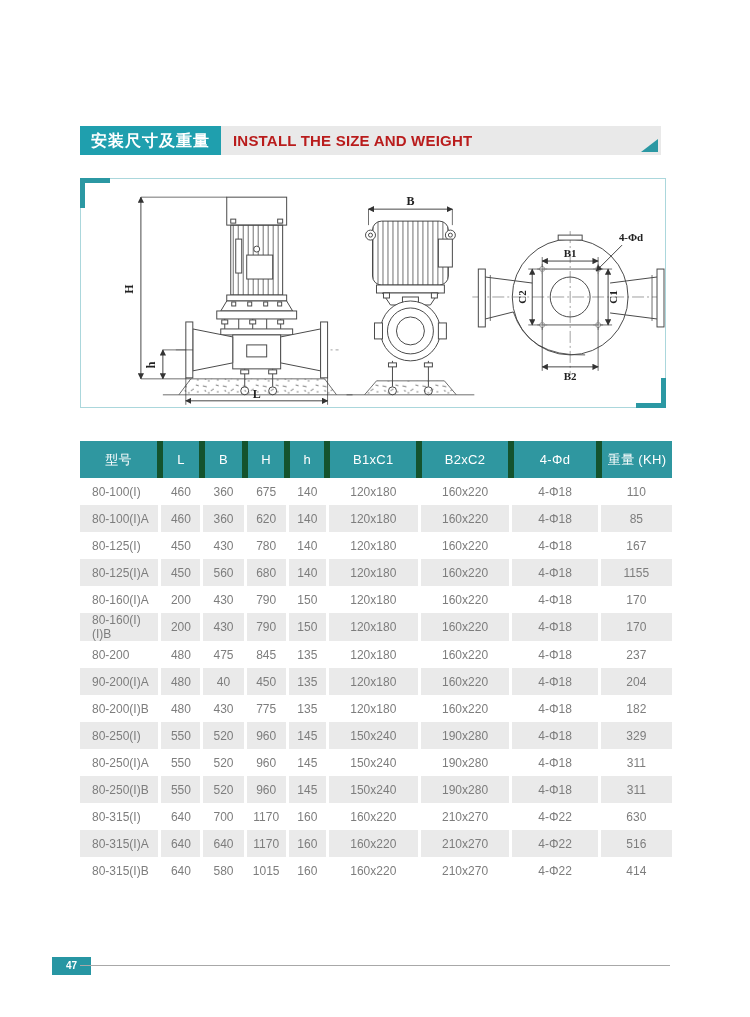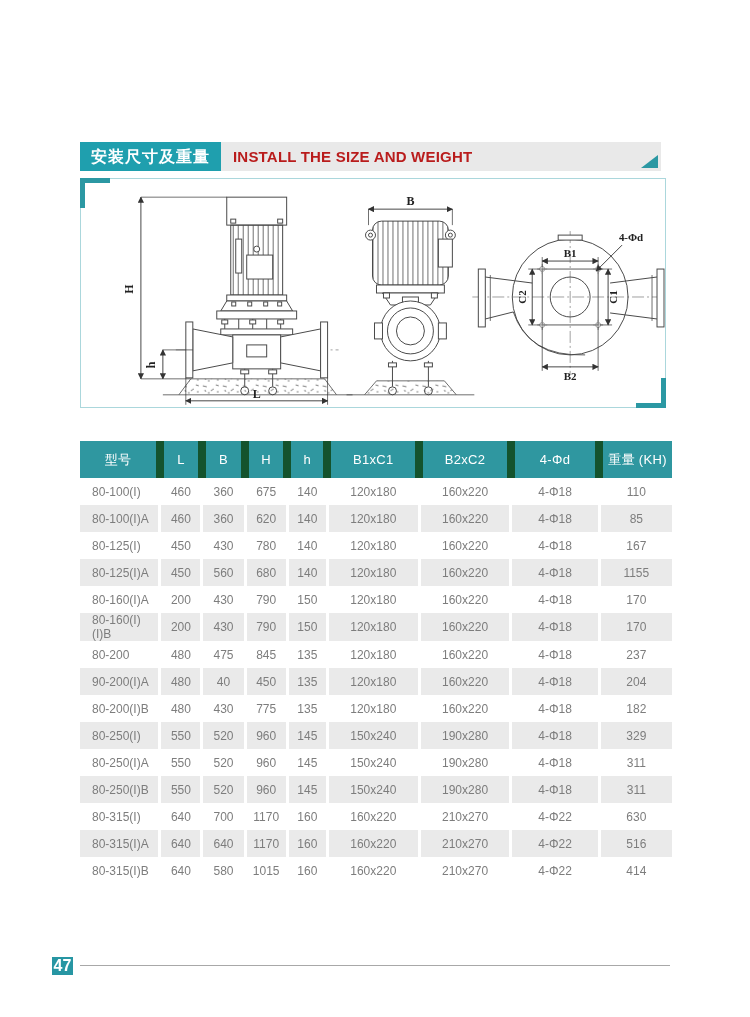--- a/index.html
+++ b/index.html
@@ -4,21 +4,21 @@
 <style>
   html,body{margin:0;padding:0;}
   body{
     width:750px;height:1017px;position:relative;background:#ffffff;
     font-family:"Liberation Sans", sans-serif;overflow:hidden;
   }
 
   
   .title-bar{
     position:absolute;left:80px;top:126px;width:581px;height:29px;
-    display:flex;align-items:stretch;background:#e9e9e9;margin-top:16px;
+    display:flex;align-items:stretch;background:#e9e9e9;
   }
   .title-zh{
     background:#1f9fae;color:#ffffff;font-size:16px;font-weight:bold;
     line-height:29px;padding:0 11px;white-space:nowrap;letter-spacing:1px;
   }
   .title-en{
     color:#b91c1c;font-size:15px;font-weight:bold;line-height:29px;
     padding-left:12px;letter-spacing:.2px;flex:1;
   }
   .title-triangle{
@@ -47,37 +47,37 @@
     font-family:"Liberation Serif", serif;font-weight:bold;font-size:11px;fill:#222;
   }
 
   
   .spec-table{
     position:absolute;left:80px;top:441px;width:592px;
     border-collapse:collapse;table-layout:fixed;
   }
   .spec-table th{
     background:#2f97a0;color:#ffffff;font-size:13px;font-weight:normal;
-    height:37px;text-align:center;border-right:8px solid #14532d;
+    height:37px;text-align:center;border-right:6px solid #14532d;
     padding:0;letter-spacing:.3px;
   }
   .spec-table th:last-child{border-right:none;}
   .spec-table td{
     height:27px;font-size:12px;color:#7d7d7d;text-align:center;
     border-right:3px solid #ffffff;padding:0;
   }
   .spec-table td:last-child{border-right:none;}
   .spec-table td:first-child{text-align:left;padding-left:12px;}
   .spec-table tbody tr:nth-child(even) td{background:#eaeaea;}
   .spec-table tbody tr:nth-child(odd) td{background:#ffffff;}
 
   
   .page-badge{
-    position:absolute;left:52px;top:957px;width:21px;height:18px;
-    background:#2796a3;color:#ffffff;font-size:16px;font-weight:bold;
+    position:absolute;left:52px;top:957px;width:39px;height:18px;
+    background:#2796a3;color:#ffffff;font-size:10px;font-weight:bold;
     text-align:center;line-height:18px;
   }
   .footer-line{
     position:absolute;left:80px;top:965px;width:590px;height:1px;background:#a8a8a8;
   }
 </style>
 </head>
 <body>
 
 <div class="title-bar">

